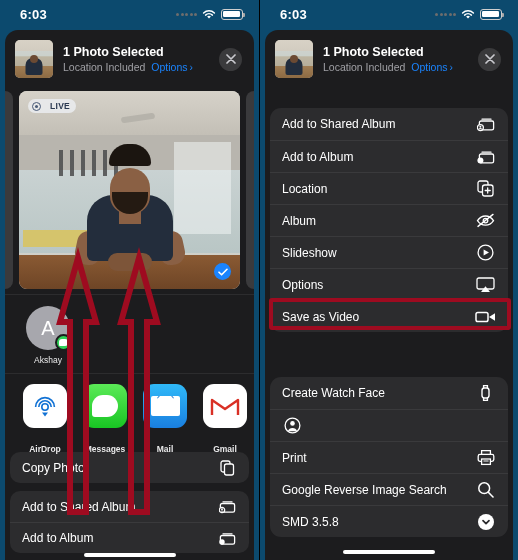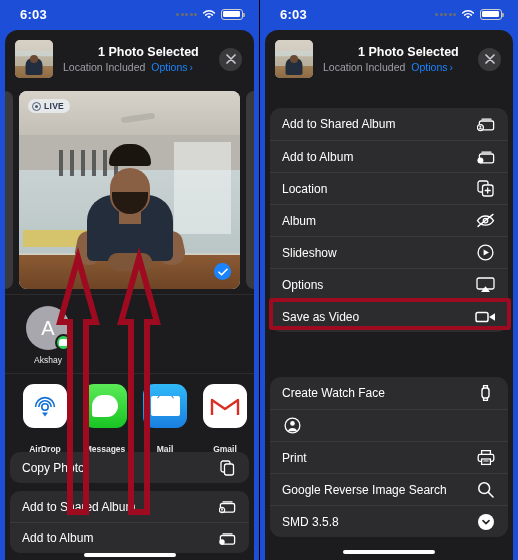--- a/index.html
+++ b/index.html
@@ -1,20 +1,20 @@
 <!DOCTYPE html>
 <html><head>
 <meta charset="utf-8">
 <style>
   * { margin:0; padding:0; box-sizing:border-box; }
   html,body { width:518px; height:560px; background:#000; overflow:hidden;
     font-family:"Liberation Sans", sans-serif; -webkit-font-smoothing:antialiased; }
 
   .stage { position:relative; width:518px; height:560px; display:flex; background:#000; }
-  .panel { position:relative; width:259px; height:560px; background:#1d4ed8; overflow:hidden; }
+  .panel { position:relative; width:259px; height:560px; background:#0c4a6e; overflow:hidden; }
   .panel.right { border-left:1px solid #000; }
 
   
   .statusbar { height:28px; display:flex; align-items:center; justify-content:space-between;
     padding:0 16px 0 20px; color:#fff; }
   .clock { font-size:13px; font-weight:700; letter-spacing:.2px; }
   .status-right { display:flex; align-items:center; gap:5px; }
   .dots { display:flex; gap:1.5px; align-items:center; }
   .dots i { display:block; width:3px; height:3px; background:#6d6d6d; border-radius:50%; }
   .wifi { width:14px; height:11px; position:relative; }
@@ -30,21 +30,21 @@
   .header { display:flex; align-items:center; gap:10px; padding:10px 10px 11px 10px; }
   .thumb { width:38px; height:38px; border-radius:5px; overflow:hidden; flex:0 0 auto; position:relative;
     background:#b9b2a6; }
   .thumb .sky { position:absolute; inset:0; background:linear-gradient(#d8d2c6 0%,#cfc9bd 42%,#b08d62 44%,#8c6a43 100%); }
   .thumb .glass { position:absolute; left:0; right:0; top:28%; height:40%; background:rgba(200,215,215,.55); }
   .thumb .person { position:absolute; left:50%; transform:translateX(-50%); bottom:3px; width:17px; height:17px;
     background:#222d3d; border-radius:7px 7px 2px 2px; }
   .thumb .head { position:absolute; left:50%; transform:translateX(-50%); bottom:15px; width:8px; height:8px;
     background:#6b4a33; border-radius:50%; }
   .htext { flex:1; min-width:0; }
-  .htitle { color:#fff; font-size:12.5px; font-weight:700; line-height:15px;margin-left:35px; }
+  .htitle { color:#fff; font-size:12.5px; font-weight:700; line-height:15px; }
   .hsub { display:flex; align-items:center; gap:6px; margin-top:1px; }
   .hsub .loc { color:#a0a0a5; font-size:10.5px; }
   .hsub .opt { color:#1a84ff; font-size:10.5px; }
   .hsub .chev { color:#1a84ff; font-size:10px; margin-left:-4px; }
   .closebtn { width:23px; height:23px; border-radius:50%; background:#3a3a3c; display:flex;
     align-items:center; justify-content:center; flex:0 0 auto; margin-right:2px; }
   .closebtn svg { display:block; }
 
   
   .photorow { position:relative; height:205px; padding:0 ; overflow:hidden; }
@@ -67,21 +67,21 @@
   .ph-arm-l { position:absolute; left:50%; margin-left:-54px; bottom:12%; width:26px; height:34px; background:#8a6044; border-radius:12px; transform:rotate(12deg); }
   .ph-arm-r { position:absolute; left:50%; margin-left:28px; bottom:12%; width:26px; height:34px; background:#8a6044; border-radius:12px; transform:rotate(-12deg); }
   .ph-hands { position:absolute; left:50%; transform:translateX(-50%); bottom:9%; width:44px; height:18px; background:#7d5539; border-radius:9px; }
   .ph-neck { position:absolute; left:50%; transform:translateX(-50%); bottom:33%; width:22px; height:16px; background:#8a6044; }
   .ph-head { position:absolute; left:50%; transform:translateX(-50%); bottom:38%; width:40px; height:46px;
     background:#8a6044; border-radius:20px 20px 18px 18px; }
   .ph-hair { position:absolute; left:50%; transform:translateX(-50%); bottom:62%; width:42px; height:22px;
     background:#1b1510; border-radius:21px 21px 4px 4px; }
   .ph-beard { position:absolute; left:50%; transform:translateX(-50%); bottom:38%; width:36px; height:22px;
     background:#241a12; border-radius:0 0 18px 18px; }
-  .live-badge { position:absolute; left:9px; top:8px; display:flex; align-items:center; gap:3px;
+  .live-badge { position:absolute; left:9px; top:8px; display:flex; align-items:center; gap:9px;
     background:rgba(235,238,242,.82); border-radius:9px; padding:2px 6px 2px 4px; }
   .live-badge .lring { width:9px; height:9px; border:1.5px solid #4a5b78; border-radius:50%; position:relative; }
   .live-badge .lring::after { content:""; position:absolute; inset:2px; background:#4a5b78; border-radius:50%; }
   .live-badge span { font-size:8.5px; font-weight:700; color:#2c3a52; letter-spacing:.3px; }
   .sel-check { position:absolute; right:9px; bottom:9px; width:17px; height:17px; border-radius:50%;
     background:#1a84ff; display:flex; align-items:center; justify-content:center; }
 
   .divider { height:1px; background:#2c2c2e; margin:0 0 0 0; }
 
   

